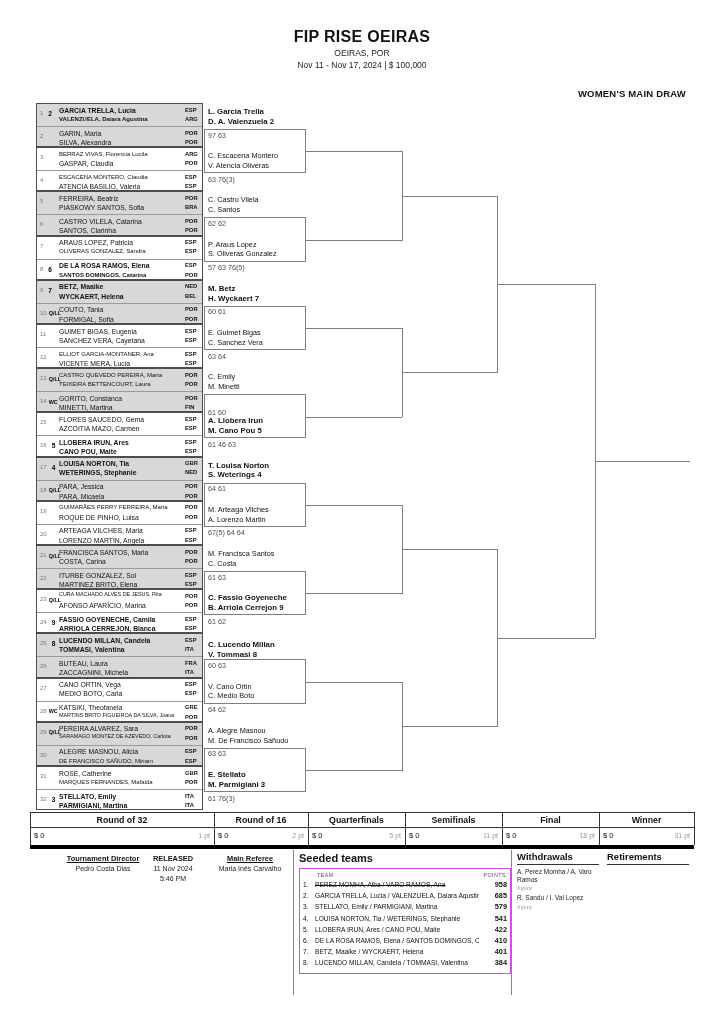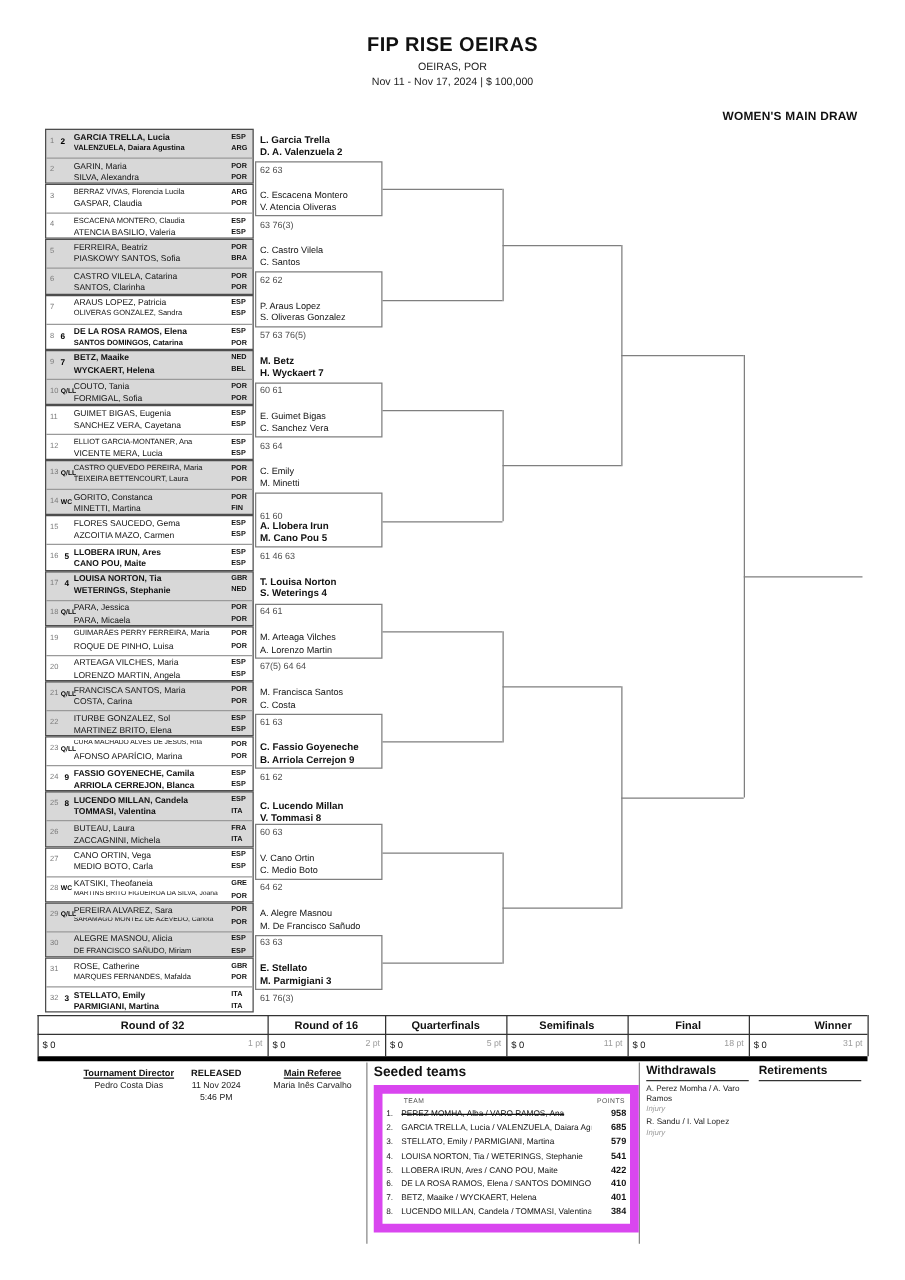--- a/index.html
+++ b/index.html
@@ -39,21 +39,21 @@
   .rb-label{position:absolute;font-size:8.8px;font-weight:bold;text-align:center;}
   .rb-prize{position:absolute;font-size:7.5px;color:#111;}
   .rb-pts{position:absolute;font-size:7px;color:#9a9a9a;text-align:right;}
   .thickbar{position:absolute;left:30px;width:664px;height:4px;background:#000;}
   
   .f-h{position:absolute;font-size:7.4px;font-weight:bold;text-align:center;text-decoration:underline;}
   .f-hb{position:absolute;font-size:7.4px;font-weight:bold;text-align:center;}
   .f-v{position:absolute;font-size:7px;text-align:center;color:#222;}
   .vsep{position:absolute;width:1px;background:#888;}
   .seeded-title{position:absolute;font-size:11px;font-weight:bold;}
-  .stable{position:absolute;left:299px;top:868px;width:212px;border:7px solid #d946ef;box-sizing:border-box;padding:2px 3px 3px 3px;}
+  .stable{position:absolute;left:299px;top:868px;width:212px;border:1px solid #d946ef;box-sizing:border-box;padding:2px 3px 3px 3px;}
   .shead{display:flex;font-size:5.4px;color:#555;letter-spacing:.4px;padding:1px 1px 2px 14px;}
   .shead .sp{flex:1;}
   .srow{display:flex;align-items:baseline;height:11.2px;overflow:hidden;}
   .srank{width:12px;font-size:6.6px;}
   .sname{flex:1;font-size:6.6px;white-space:nowrap;overflow:hidden;}
   .sname.strike{text-decoration:line-through;}
   .spts{width:28px;text-align:right;font-size:7.3px;font-weight:bold;}
   .wr-h{position:absolute;font-size:9.5px;font-weight:bold;}
   .wr-u{position:absolute;height:1px;background:#333;}
   .wteam{font-size:6.5px;line-height:7.6px;color:#222;}
@@ -602,21 +602,21 @@
     <div class="r16rect" style="top: 305.8px;"></div>
     <div class="r16rect" style="top: 394.2px;"></div>
     <div class="r16rect" style="top: 482.6px;"></div>
     <div class="r16rect" style="top: 571px;"></div>
     <div class="r16rect" style="top: 659.4px;"></div>
     <div class="r16rect" style="top: 747.8px;"></div>
     <div class="r2names bold" style="top: 107px;">
       <div class="l">L. Garcia Trella</div>
       <div class="l">D. A. Valenzuela  2</div>
     </div>
-    <div class="score" style="top: 130.5px;">62 63</div>
+    <div class="score" style="top: 130.5px;">97 63</div>
     <div class="r2names" style="top: 151.2px;">
       <div class="l">C. Escacena Montero</div>
       <div class="l">V. Atencia Oliveras</div>
     </div>
     <div class="score" style="top: 174.7px;">63 76(3)</div>
     <div class="r2names" style="top: 195.4px;">
       <div class="l">C. Castro Vilela</div>
       <div class="l">C. Santos</div>
     </div>
     <div class="score" style="top: 218.9px;">62 62</div>
@@ -727,21 +727,21 @@
     <div class="rb-pts" style="left: 268px; top: 831.5px; width: 36px;">2 pt</div>
     <div class="rb-label" style="left: 308px; top: 815px; width: 97px;">Quarterfinals</div>
     <div class="rb-prize" style="left: 312px; top: 831px;">$ 0</div>
     <div class="rb-pts" style="left: 365px; top: 831.5px; width: 36px;">5 pt</div>
     <div class="rb-label" style="left: 405px; top: 815px; width: 97px;">Semifinals</div>
     <div class="rb-prize" style="left: 409px; top: 831px;">$ 0</div>
     <div class="rb-pts" style="left: 462px; top: 831.5px; width: 36px;">11 pt</div>
     <div class="rb-label" style="left: 502px; top: 815px; width: 97px;">Final</div>
     <div class="rb-prize" style="left: 506px; top: 831px;">$ 0</div>
     <div class="rb-pts" style="left: 559px; top: 831.5px; width: 36px;">18 pt</div>
-    <div class="rb-label" style="left: 599px; top: 815px; width: 95px; margin-left: 20px;">Winner</div>
+    <div class="rb-label" style="left: 599px; top: 815px; width: 95px;">Winner</div>
     <div class="rb-prize" style="left: 603px; top: 831px;">$ 0</div>
     <div class="rb-pts" style="left: 654px; top: 831.5px; width: 36px;">31 pt</div>
   </div>
 
 <div class="thickbar" style="top:845px"></div>
 
 <div class="f-h" style="left:48px;top:854px;width:110px">Tournament Director</div>
 <div class="f-v" style="left:48px;top:865px;width:110px">Pedro Costa Dias</div>
 <div class="f-hb" style="left:143px;top:854px;width:60px">RELEASED</div>
 <div class="f-v" style="left:143px;top:865px;width:60px">11 Nov 2024</div>

